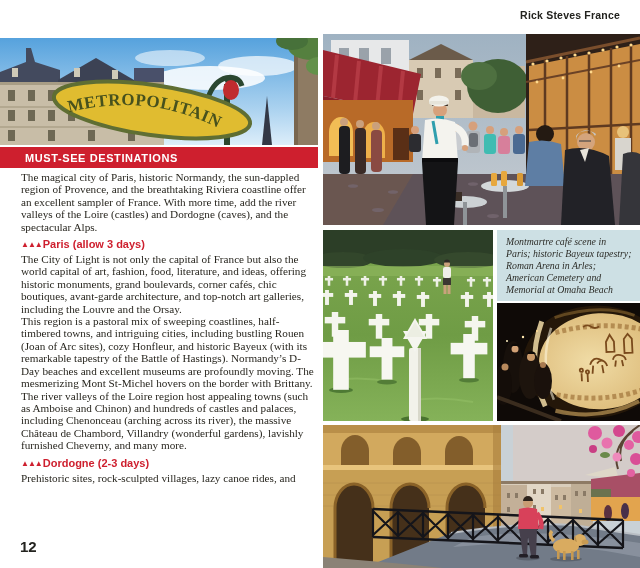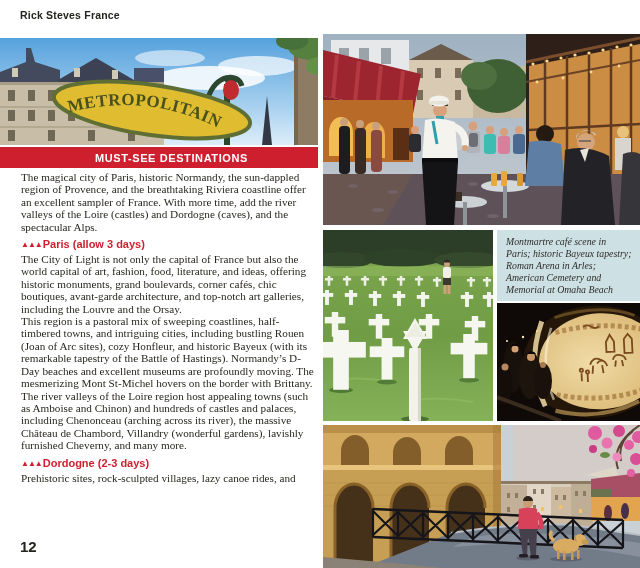--- a/index.html
+++ b/index.html
@@ -1,28 +1,28 @@
 <!DOCTYPE html>
 <html><head>
 <meta charset="utf-8">
 <style>
   html,body{margin:0;padding:0;background:#ffffff;}
   .page{position:relative;width:640px;height:568px;background:#ffffff;overflow:hidden;
         font-family:"Liberation Sans",sans-serif;}
-  .hdr{position:absolute;top:9px;left:20px;right:20px;display:flex;justify-content:flex-start;
+  .hdr{position:absolute;top:9px;left:20px;right:20px;display:flex;justify-content:flex-end;
        font-size:10.5px;font-weight:bold;color:#23231f;letter-spacing:.2px;}
   .photo{position:absolute;overflow:hidden;background:#ddd;}
   .photo svg{display:block;width:100%;height:100%;}
   .ph-metro{left:0;top:38px;width:318px;height:107px;}
   .ph-cafe{left:323px;top:34px;width:317px;height:191px;}
   .ph-cem{left:323px;top:230px;width:170px;height:191px;}
   .ph-tap{left:497px;top:303px;width:143px;height:118px;}
   .ph-arena{left:323px;top:425px;width:317px;height:143px;}
   .banner{position:absolute;left:0;top:147px;width:318px;height:21px;background:#ce1f2e;
-          display:flex;align-items:center;justify-content:center;}
+          display:flex;align-items:center;}
   .banner span{color:#fff;font-size:11px;font-weight:bold;letter-spacing:.6px;padding-left:25px;}
   .textcol{position:absolute;left:21px;top:171px;width:297px;
            font-family:"Liberation Serif",serif;font-size:11.2px;line-height:12.4px;color:#28261f;}
   .textcol p{margin:0;}
   .sec{margin:5px 0 1px;font-family:"Liberation Sans",sans-serif;font-size:11px;line-height:12px;
        font-weight:bold;color:#ce1f2e;}
   .tri{font-size:8px;letter-spacing:-1px;position:relative;top:-1px;margin-right:1px;}
   .dur{font-weight:bold;}
   .caption{position:absolute;left:497px;top:230px;width:143px;height:71px;background:#cde0e4;
            box-sizing:border-box;padding:6px 8px 0 9px;font-family:"Liberation Serif",serif;

